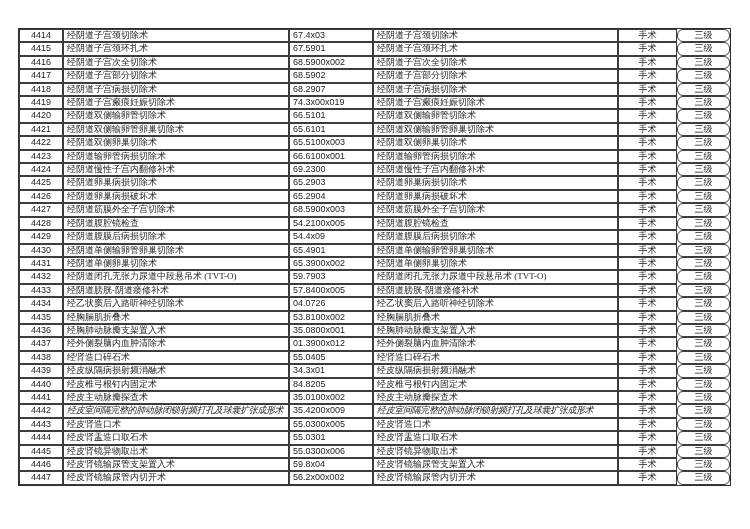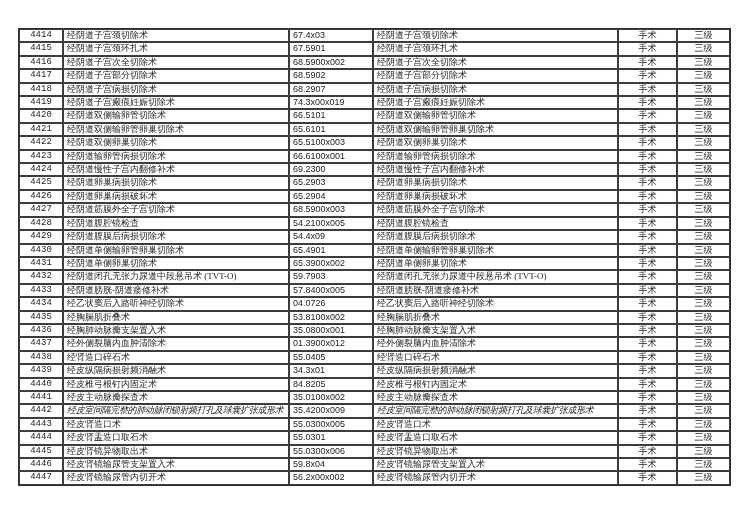--- a/index.html
+++ b/index.html
@@ -11,26 +11,26 @@
     position:absolute; left:18px; top:28px; width:711px;
     border-collapse:separate; border-spacing:0; table-layout:fixed;
     border:1px solid #2f2f2f;
   }
   td {
     box-sizing:border-box; border:1px solid #3c3c3c;
     padding:1px 3px; font-size:9px; line-height:9.4px;
     vertical-align:middle; white-space:nowrap; overflow:hidden;
     background:#ffffff;
   }
-  td.c-num   { text-align:center; font-family:Liberation Mono, monospace; }
+  td.c-num   { text-align:center; font-family:Liberation Sans, sans-serif; }
   td.c-name  { text-align:left;   font-family:"Liberation Serif", serif; }
   td.c-code  { text-align:left;   font-family:Liberation Sans, sans-serif; font-size:9px; }
   td.c-name2 { text-align:left;   font-family:"Liberation Serif", serif; }
   td.c-cat   { text-align:center; font-family:"Liberation Serif", serif;margin-left:31px; }
-  td.c-level { text-align:center; font-family:"Liberation Serif", serif; }
+  td.c-level { text-align:center; font-family:"Liberation Serif", serif;border-radius:6px; }
   td.tight   { letter-spacing:-0.35px;font-style:italic; }
   col.w-num   { width:44px; }
   col.w-name  { width:226px; }
   col.w-code  { width:84px; }
   col.w-name2 { width:245px; }
   col.w-cat   { width:59px; }
   col.w-level { width:53px; }
 </style>
 </head>
 <body>

